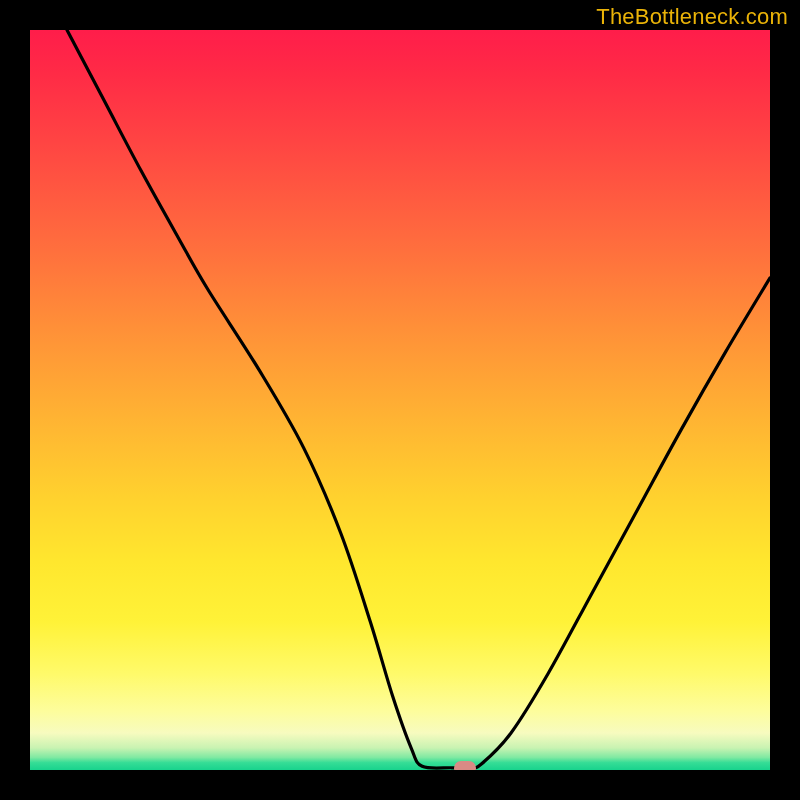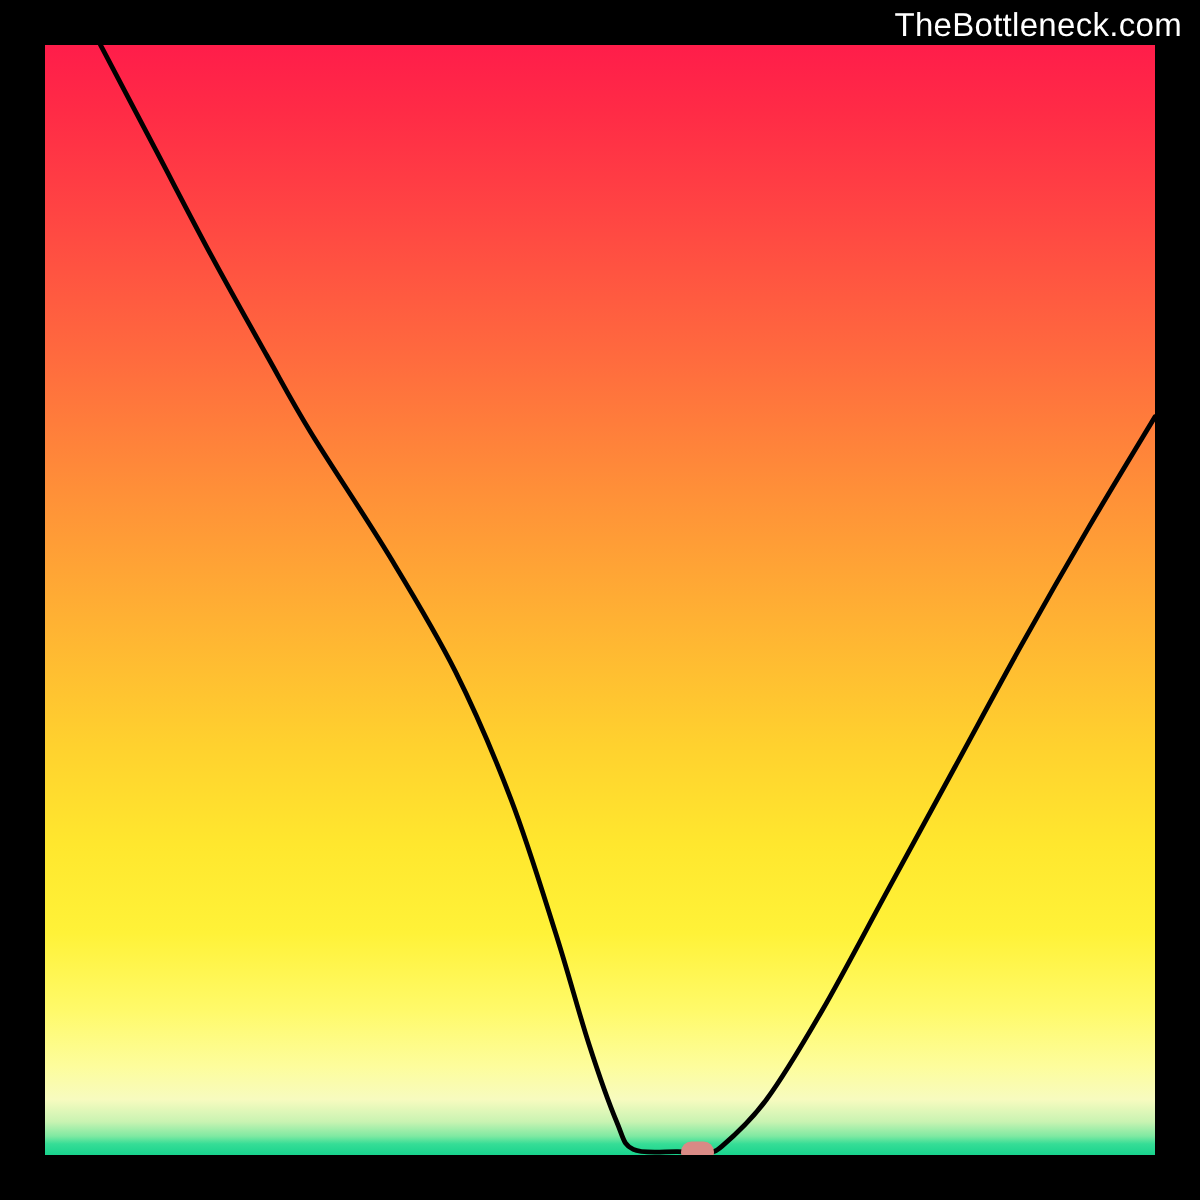--- a/index.html
+++ b/index.html
@@ -16,21 +16,21 @@
     height: 800px;
     background: #000000;
   }
   .watermark {
     position: absolute;
     top: 4px;
     right: 12px;
     font-family: Arial, Helvetica, sans-serif;
     font-size: 22px;
     font-weight: 500;
-    color: #ffffff;
+    color: #eab308;
     letter-spacing: 0.2px;
     z-index: 10;
   }
   .plot-area {
     position: absolute;
     left: 30px;
     top: 30px;
     width: 740px;
     height: 740px;
     overflow: hidden;

